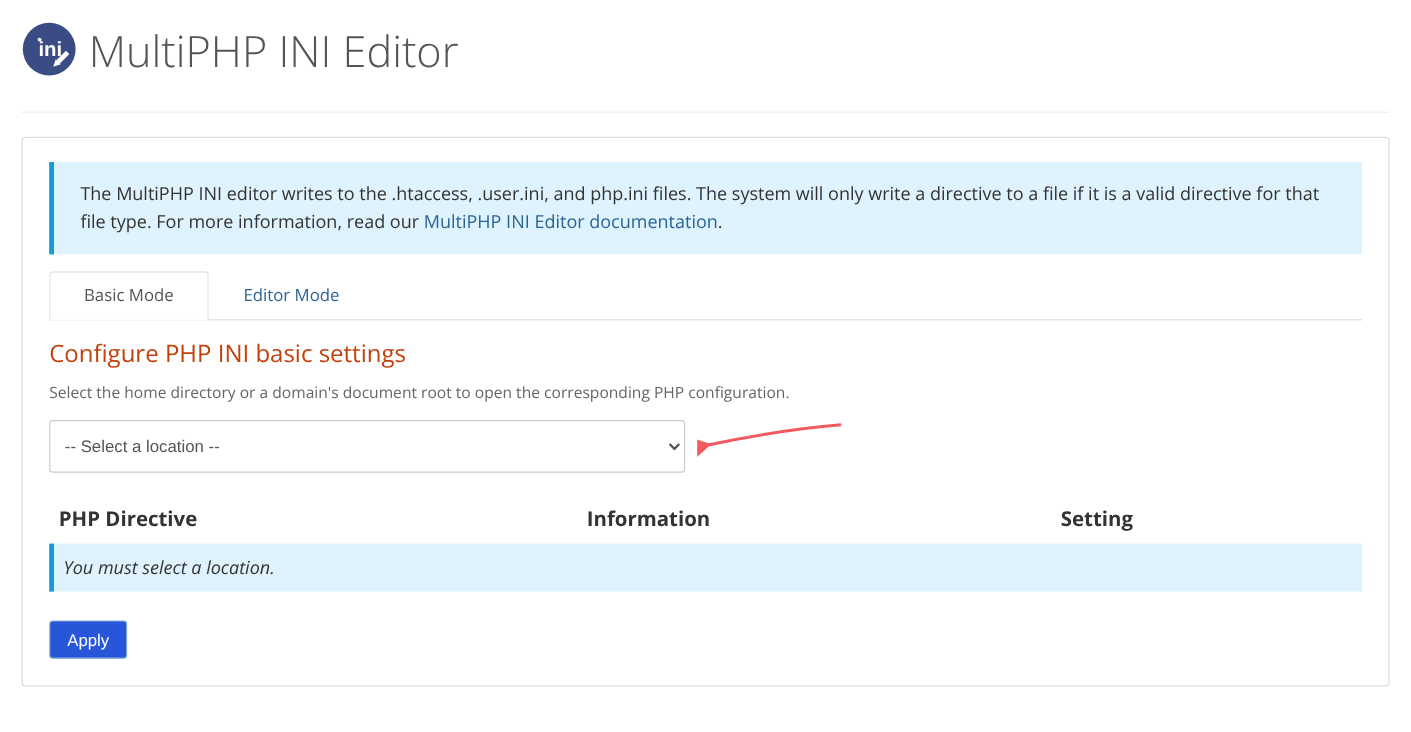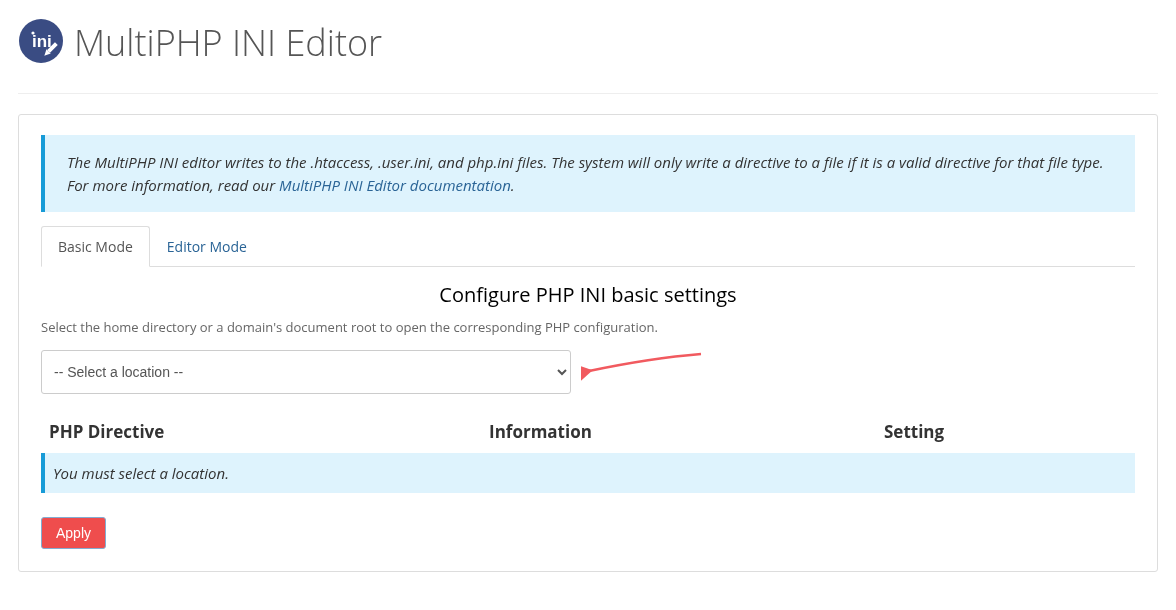--- a/index.html
+++ b/index.html
@@ -41,58 +41,56 @@
       padding: 20px 22px 22px 22px;
     }
     .alert-info {
       background: #def3fd;
       border-left: 4px solid #179bd7;
       padding: 16px 22px;
       font-size: 15px;
       line-height: 1.5;
       color: #333;
       margin-bottom: 14px;
-      font-style: italic;
     }
     .alert-info a {
       color: #2a6496;
       text-decoration: none;
     }
     .nav-tabs {
       list-style: none;
       border-bottom: 1px solid #ddd;
       display: flex;
       margin-bottom: 14px;
     }
     .nav-tabs li {
       margin-bottom: -1px;
     }
     .nav-tabs li a {
       display: block;
-      padding: 10px 16px;
+      padding: 10px 28px;
       font-size: 14px;
       text-decoration: none;
       border: 1px solid transparent;
       border-radius: 3px 3px 0 0;
     }
     .nav-tabs li.active a {
       color: #555;
       background: #fff;
       border-color: #ddd #ddd #fff #ddd;
       cursor: default;
     }
     .nav-tabs li:not(.active) a {
       color: #2a6496;
     }
     .section-heading {
       font-size: 20px;
       font-weight: 400;
-      color: #000000;
+      color: #c2410c;
       margin-bottom: 10px;
-      text-align: center;
     }
     .help-text {
       font-size: 13px;
       color: #666;
       margin-bottom: 14px;
     }
     .location-row {
       display: flex;
       align-items: center;
       gap: 10px;
@@ -132,21 +130,21 @@
     .table-row-alert {
       background: #def3fd;
       border-left: 4px solid #179bd7;
       padding: 10px 8px;
       font-size: 15px;
       color: #333;
       margin-bottom: 24px;
       font-style: italic;
     }
     .apply-btn {
-      background: #ef4444;
+      background: #1d4ed8;
       border: 1px solid #7ca8cf;
       color: #fff;
       font-size: 14px;
       padding: 7px 14px;
       border-radius: 3px;
       cursor: not-allowed;
       opacity: 0.95;
     }
   </style>
 </head>

